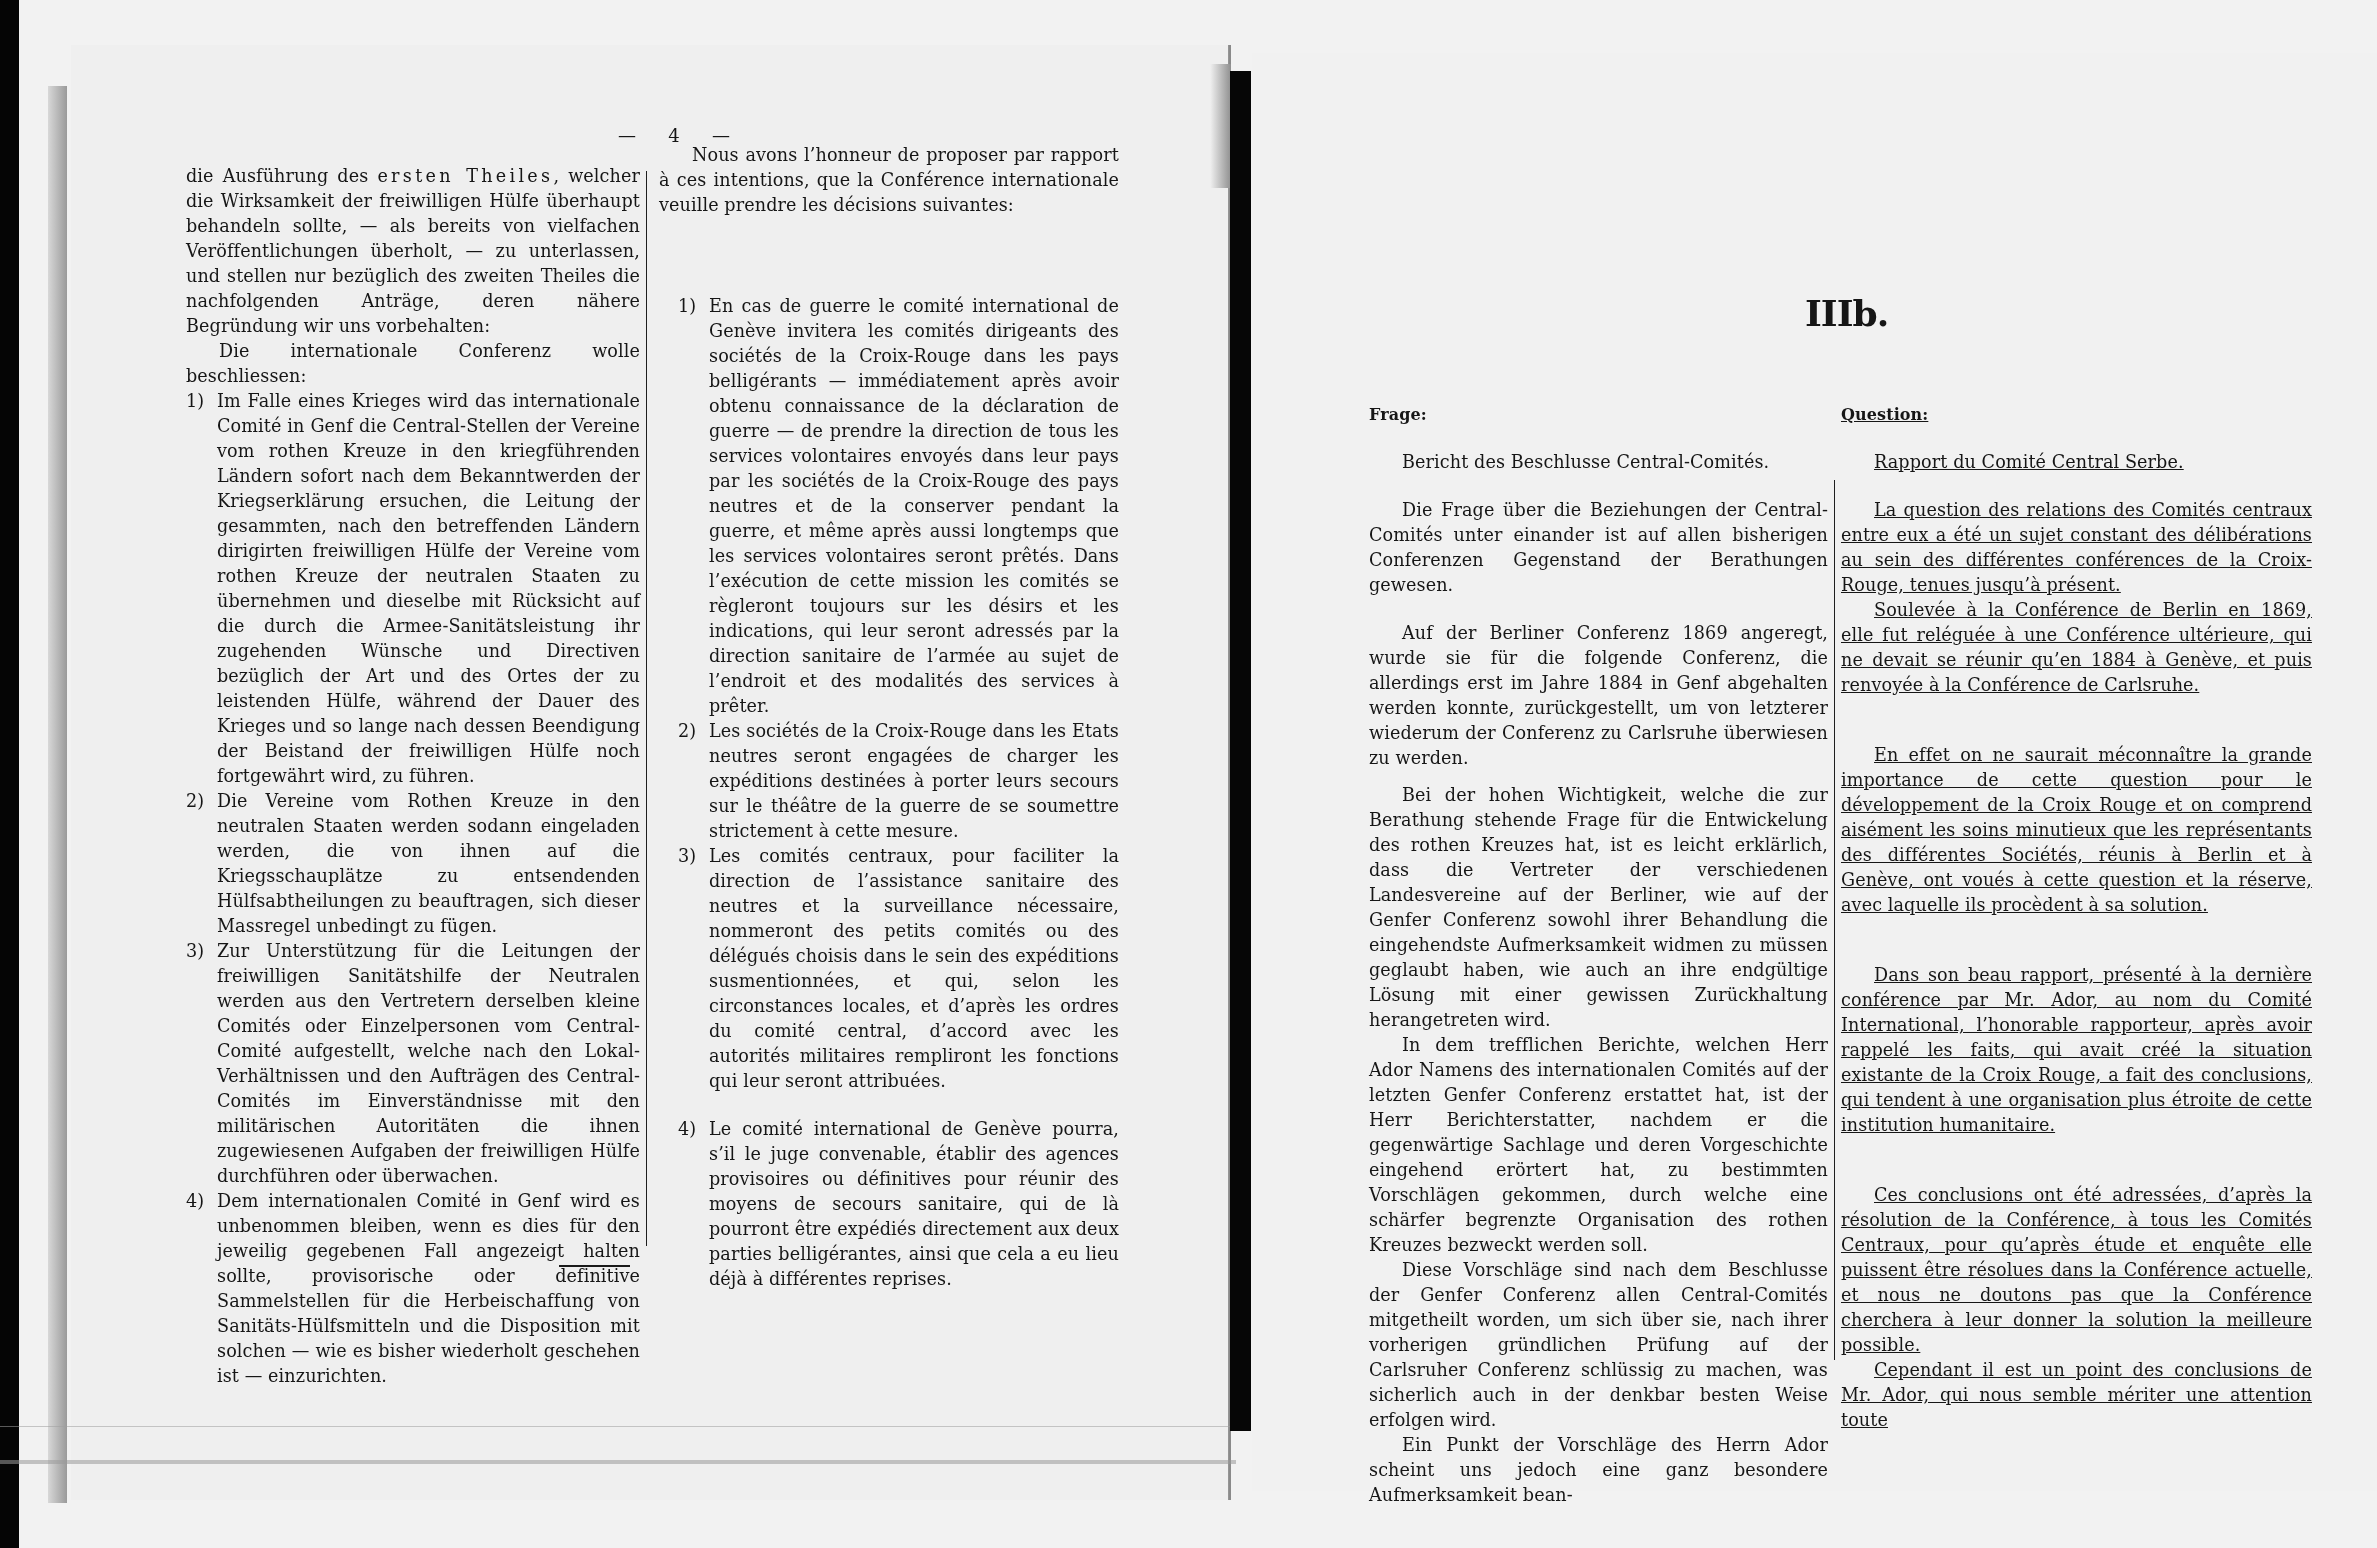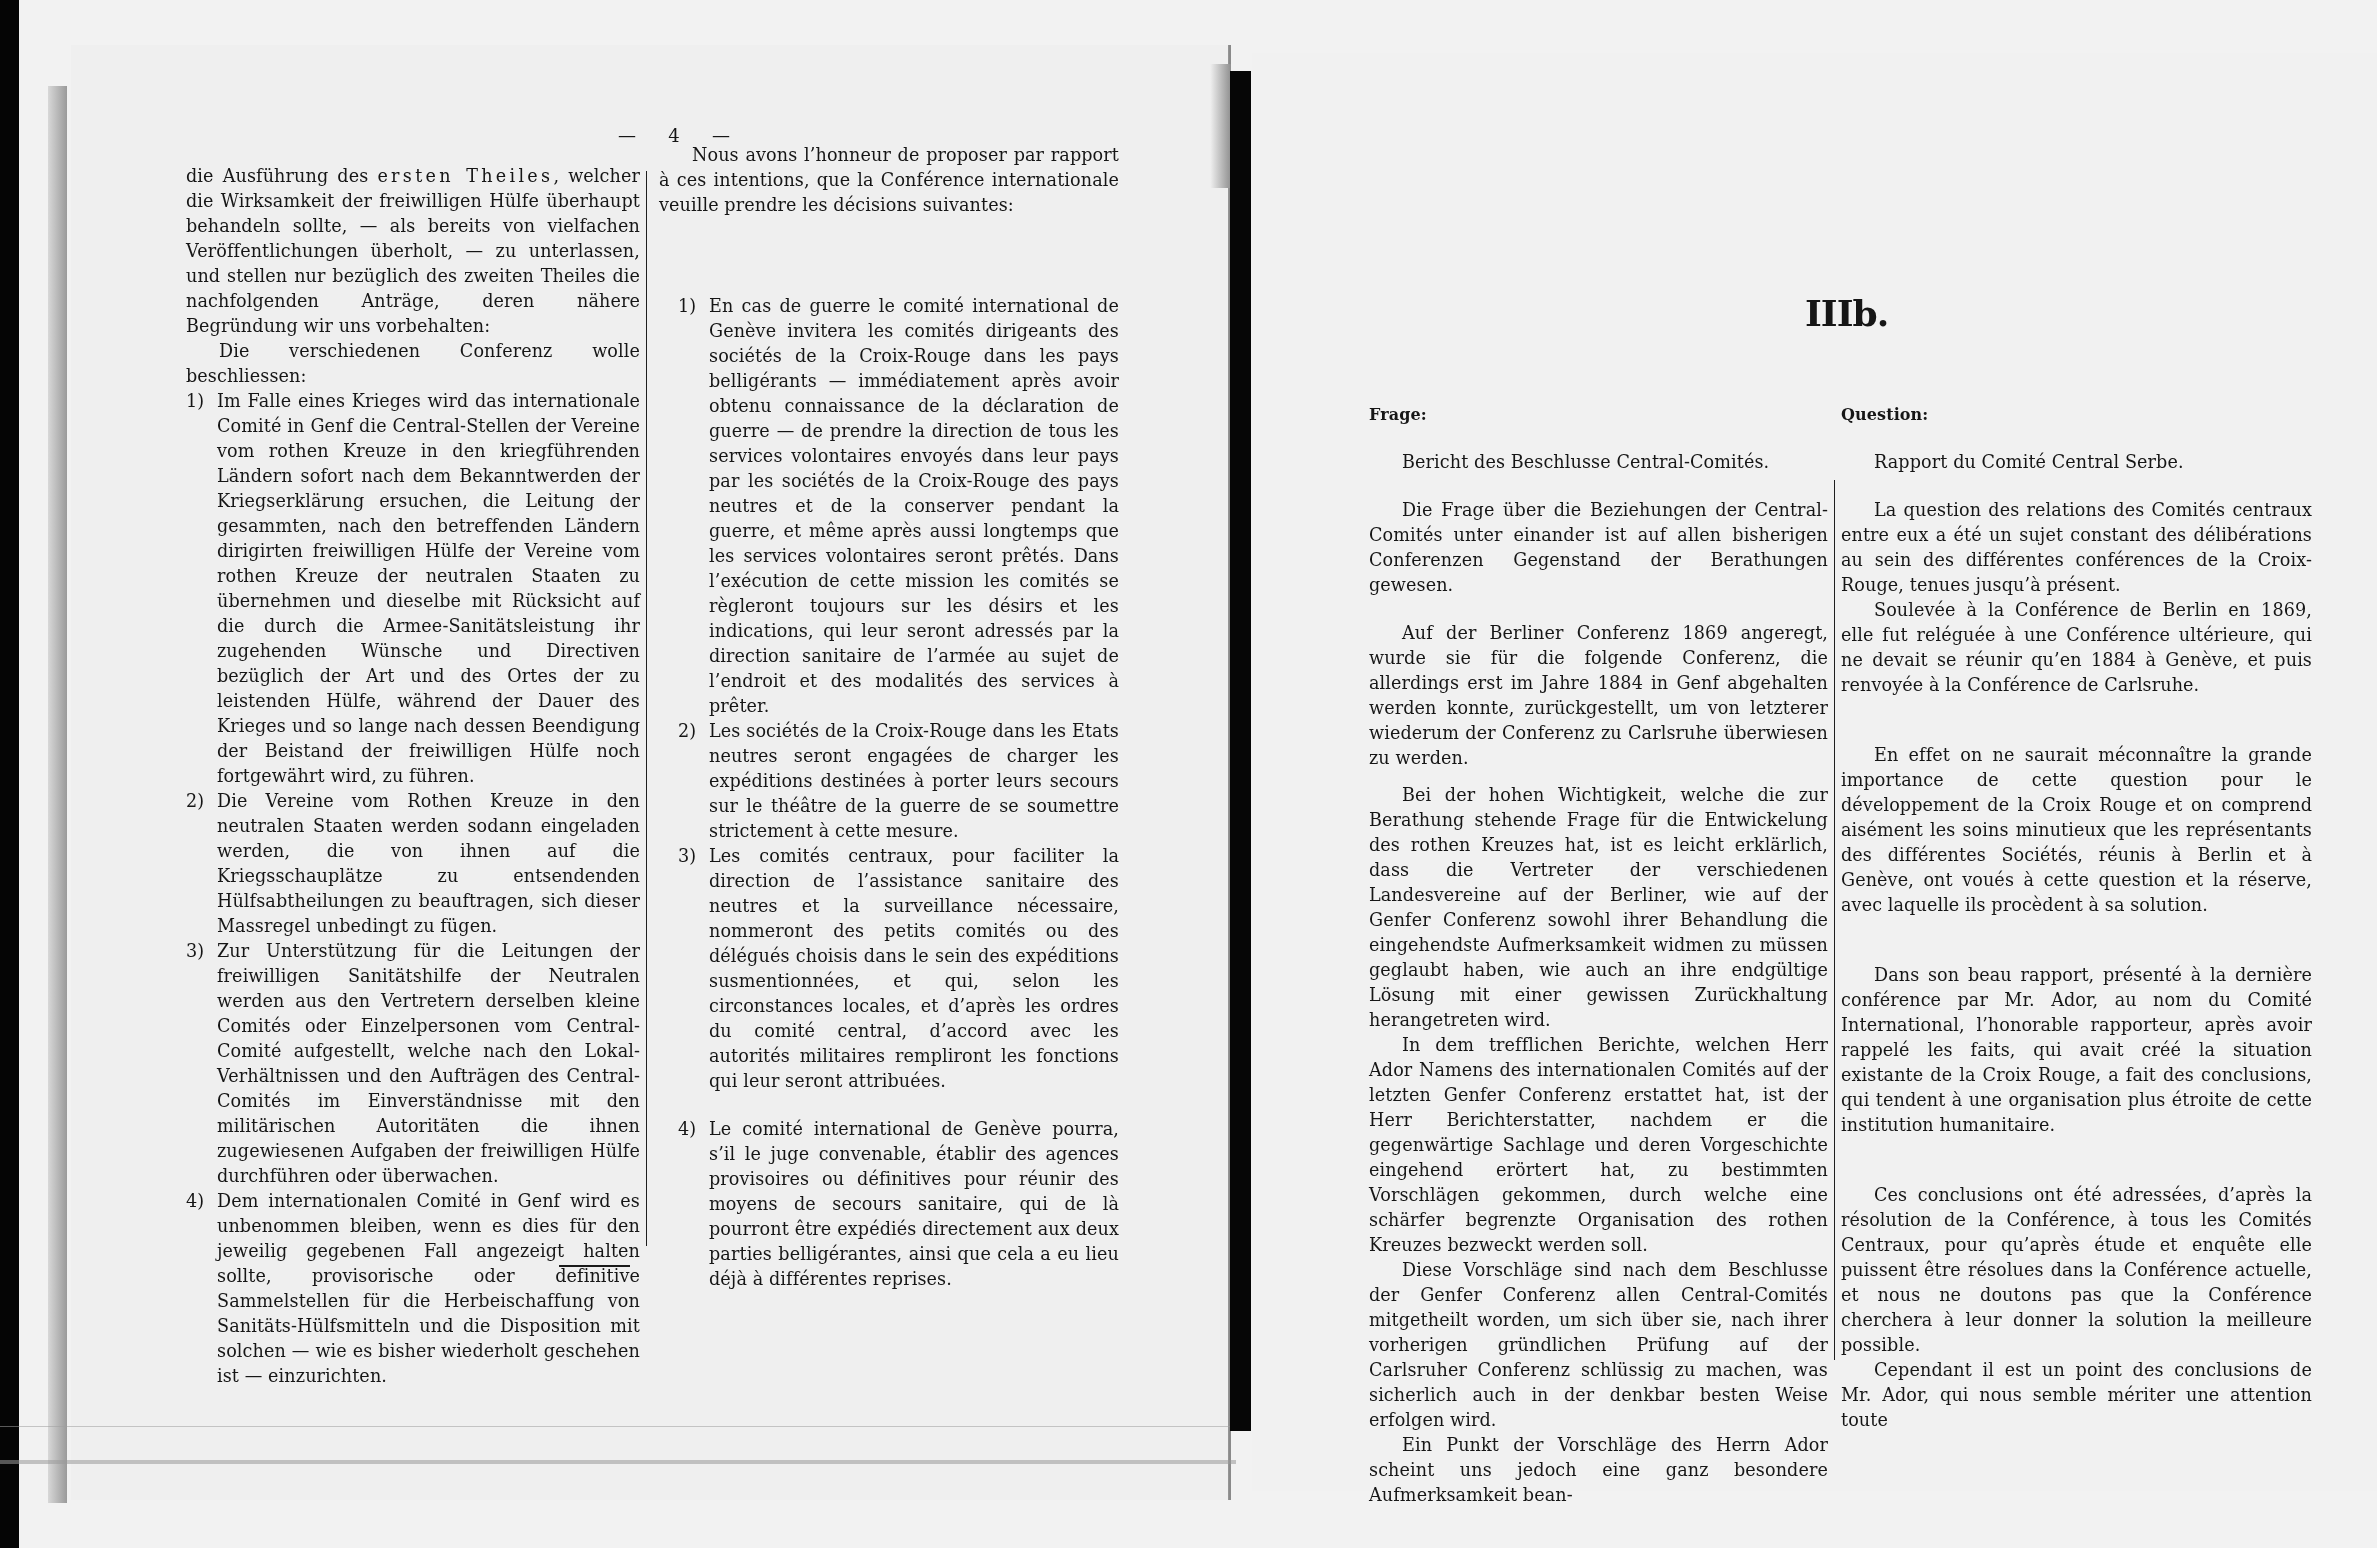--- a/index.html
+++ b/index.html
@@ -41,21 +41,21 @@
 <body>
 
 <div class="scan-edge-left"></div>
 <div class="page-left-fold"></div>
 
 <div class="page page-left"></div>
 <div class="page-number">— 4 —</div>
 
 <div class="col" style="left:186px; top:164px; width:454px;">
   <p><span>die Ausführung des </span><span class="spaced">ersten Theiles</span><span>, welcher die Wirksamkeit der freiwilligen Hülfe überhaupt behandeln sollte, — als bereits von vielfachen Veröffentlichungen überholt, — zu unterlassen, und stellen nur bezüglich des zweiten Theiles die nachfolgenden Anträge, deren nähere Begründung wir uns vorbehalten:</span></p>
-  <p class="indent">Die verschiedenen Conferenz wolle beschliessen:</p>
+  <p class="indent">Die internationale Conferenz wolle beschliessen:</p>
   <p class="list-item"><span class="list-num">1)</span><span>Im Falle eines Krieges wird das internationale Comité in Genf die Central-Stellen der Vereine vom rothen Kreuze in den kriegführenden Ländern sofort nach dem Bekanntwerden der Kriegserklärung ersuchen, die Leitung der gesammten, nach den betreffenden Ländern dirigirten freiwilligen Hülfe der Vereine vom rothen Kreuze der neutralen Staaten zu übernehmen und dieselbe mit Rücksicht auf die durch die Armee-Sanitätsleistung ihr zugehenden Wünsche und Directiven bezüglich der Art und des Ortes der zu leistenden Hülfe, während der Dauer des Krieges und so lange nach dessen Beendigung der Beistand der freiwilligen Hülfe noch fortgewährt wird, zu führen.</span></p>
   <p class="list-item"><span class="list-num">2)</span><span>Die Vereine vom Rothen Kreuze in den neutralen Staaten werden sodann eingeladen werden, die von ihnen auf die Kriegsschauplätze zu entsendenden Hülfsabtheilungen zu beauftragen, sich dieser Massregel unbedingt zu fügen.</span></p>
   <p class="list-item"><span class="list-num">3)</span><span>Zur Unterstützung für die Leitungen der freiwilligen Sanitätshilfe der Neutralen werden aus den Vertretern derselben kleine Comités oder Einzelpersonen vom Central-Comité aufgestellt, welche nach den Lokal-Verhältnissen und den Aufträgen des Central-Comités im Einverständnisse mit den militärischen Autoritäten die ihnen zugewiesenen Aufgaben der freiwilligen Hülfe durchführen oder überwachen.</span></p>
   <p class="list-item"><span class="list-num">4)</span><span>Dem internationalen Comité in Genf wird es unbenommen bleiben, wenn es dies für den jeweilig gegebenen Fall angezeigt halten sollte, provisorische oder definitive Sammelstellen für die Herbeischaffung von Sanitäts-Hülfsmitteln und die Disposition mit solchen — wie es bisher wiederholt geschehen ist — einzurichten.</span></p>
 </div>
 
 <div class="col-divider" style="left:646px; top:171px; height:1075px;"></div>
 
 <div class="col" style="left:659px; top:143px; width:460px;">
   <p class="indent">Nous avons l’honneur de proposer par rapport à ces intentions, que la Conférence internationale veuille prendre les décisions suivantes:</p>
@@ -82,21 +82,21 @@
   <p class="indent gap-m">Die Frage über die Beziehungen der Central-Comités unter einander ist auf allen bisherigen Conferenzen Gegenstand der Berathungen gewesen.</p>
   <p class="indent gap-m">Auf der Berliner Conferenz 1869 angeregt, wurde sie für die folgende Conferenz, die allerdings erst im Jahre 1884 in Genf abgehalten werden konnte, zurückgestellt, um von letzterer wiederum der Conferenz zu Carlsruhe überwiesen zu werden.</p>
   <p class="indent gap-s">Bei der hohen Wichtigkeit, welche die zur Berathung stehende Frage für die Entwickelung des rothen Kreuzes hat, ist es leicht erklärlich, dass die Vertreter der verschiedenen Landesvereine auf der Berliner, wie auf der Genfer Conferenz sowohl ihrer Behandlung die eingehendste Aufmerksamkeit widmen zu müssen geglaubt haben, wie auch an ihre endgültige Lösung mit einer gewissen Zurückhaltung herangetreten wird.</p>
   <p class="indent">In dem trefflichen Berichte, welchen Herr Ador Namens des internationalen Comités auf der letzten Genfer Conferenz erstattet hat, ist der Herr Berichterstatter, nachdem er die gegenwärtige Sachlage und deren Vorgeschichte eingehend erörtert hat, zu bestimmten Vorschlägen gekommen, durch welche eine schärfer begrenzte Organisation des rothen Kreuzes bezweckt werden soll.</p>
   <p class="indent">Diese Vorschläge sind nach dem Beschlusse der Genfer Conferenz allen Central-Comités mitgetheilt worden, um sich über sie, nach ihrer vorherigen gründlichen Prüfung auf der Carlsruher Conferenz schlüssig zu machen, was sicherlich auch in der denkbar besten Weise erfolgen wird.</p>
   <p class="indent">Ein Punkt der Vorschläge des Herrn Ador scheint uns jedoch eine ganz besondere Aufmerksamkeit bean-</p>
 </div>
 
 <div class="col-divider" style="left:1834px; top:480px; height:880px;"></div>
 
-<div class="col" style="left:1841px; top:402px; width:471px;">
+<div class="col" style="left:1841px; top:402px; width:471px;text-decoration:underline;">
   <p class="col-heading">Question:</p>
   <p class="indent gap-m">Rapport du Comité Central Serbe.</p>
   <p class="indent gap-m">La question des relations des Comités centraux entre eux a été un sujet constant des délibérations au sein des différentes conférences de la Croix-Rouge, tenues jusqu’à présent.</p>
   <p class="indent">Soulevée à la Conférence de Berlin en 1869, elle fut reléguée à une Conférence ultérieure, qui ne devait se réunir qu’en 1884 à Genève, et puis renvoyée à la Conférence de Carlsruhe.</p>
   <p class="indent gap-l">En effet on ne saurait méconnaître la grande importance de cette question pour le développement de la Croix Rouge et on comprend aisément les soins minutieux que les représentants des différentes Sociétés, réunis à Berlin et à Genève, ont voués à cette question et la réserve, avec laquelle ils procèdent à sa solution.</p>
   <p class="indent gap-l">Dans son beau rapport, présenté à la dernière conférence par Mr. Ador, au nom du Comité International, l’honorable rapporteur, après avoir rappelé les faits, qui avait créé la situation existante de la Croix Rouge, a fait des conclusions, qui tendent à une organisation plus étroite de cette institution humanitaire.</p>
   <p class="indent gap-l">Ces conclusions ont été adressées, d’après la résolution de la Conférence, à tous les Comités Centraux, pour qu’après étude et enquête elle puissent être résolues dans la Conférence actuelle, et nous ne doutons pas que la Conférence cherchera à leur donner la solution la meilleure possible.</p>
   <p class="indent">Cependant il est un point des conclusions de Mr. Ador, qui nous semble mériter une attention toute</p>
 </div>
 

